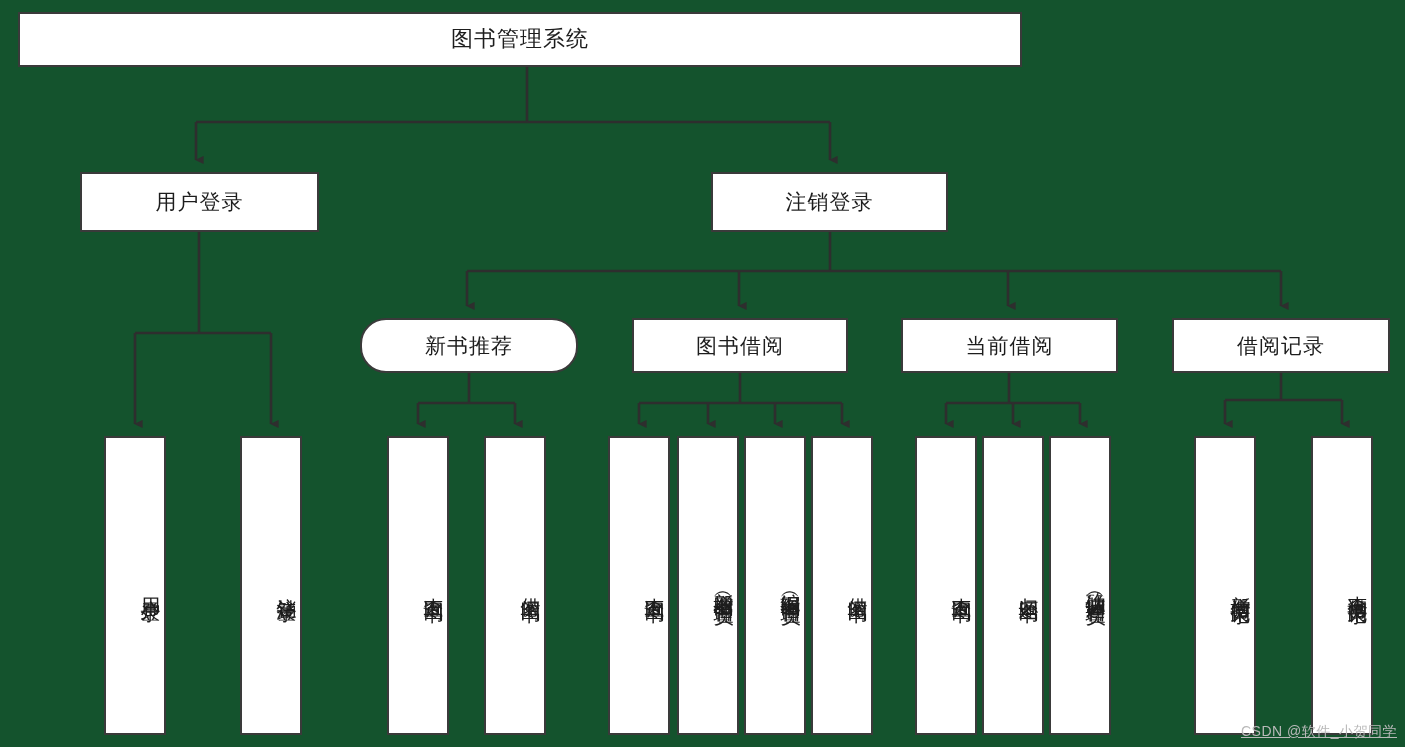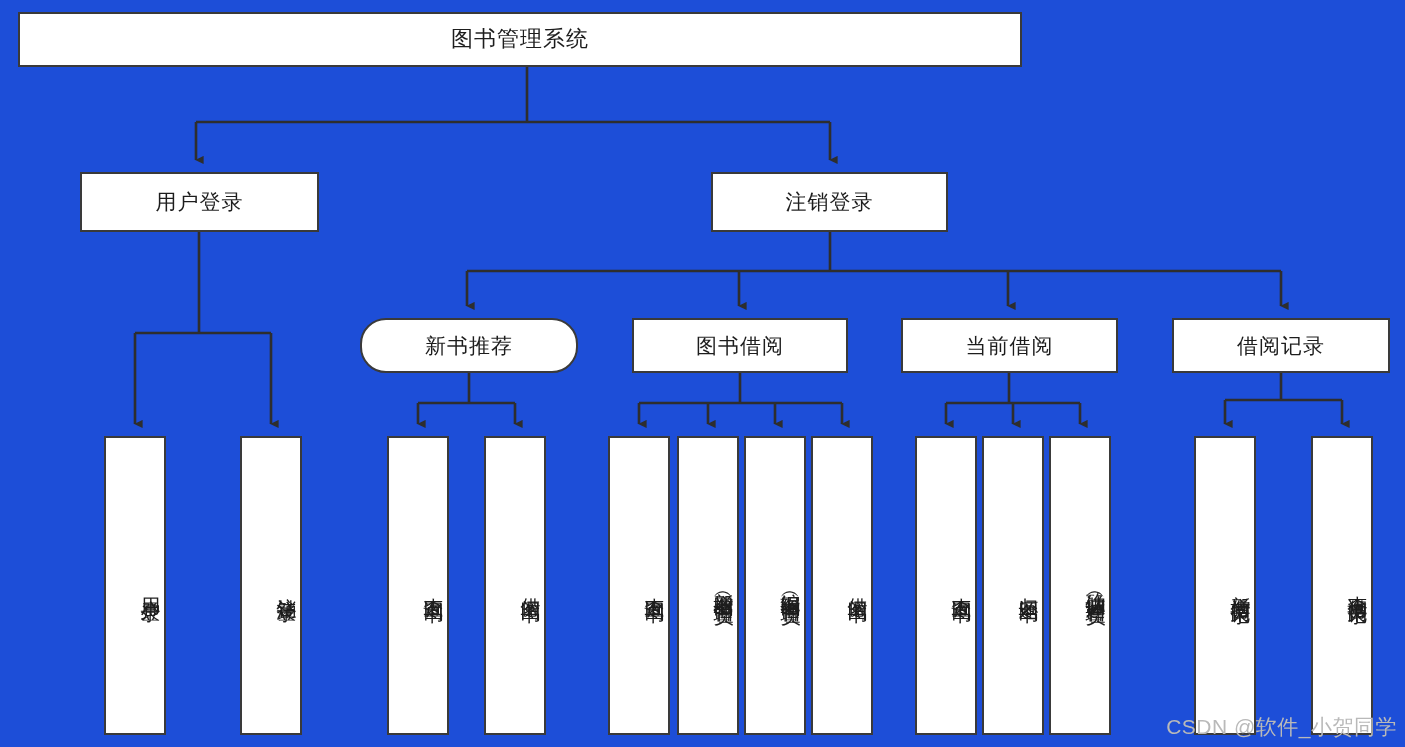--- a/index.html
+++ b/index.html
@@ -4,21 +4,21 @@
 <style>
   html, body {
     margin: 0;
     padding: 0;
     background: #ffffff;
   }
   #canvas {
     position: relative;
     width: 1405px;
     height: 747px;
-    background: #1d4ed8;
+    background: #14532d;
     font-family: "Liberation Sans", "DejaVu Sans", sans-serif;
     overflow: hidden;
   }
   #connectors {
     position: absolute;
     left: 0;
     top: 0;
     width: 1405px;
     height: 747px;
     pointer-events: none;
@@ -53,24 +53,25 @@
     text-orientation: upright;
     white-space: nowrap;
   }
   .node.root {
     font-size: 22px;
   }
   #watermark {
     position: absolute;
     right: 8px;
     bottom: 6px;
-    font-size: 21px;
+    font-size: 14px;
     color: #b9b9b9;
     letter-spacing: 0.5px;
     white-space: nowrap;
+    text-decoration: underline;
   }
 </style>
 </head>
 <body>
 
 <div id="canvas">
 
   <svg id="connectors" viewBox="0 0 1405 747" width="1405" height="747" xmlns="http://www.w3.org/2000/svg">
     <defs>
       <marker id="arrowhead" markerWidth="9" markerHeight="9" refX="4.5" refY="7.6" orient="auto" markerUnits="userSpaceOnUse">

